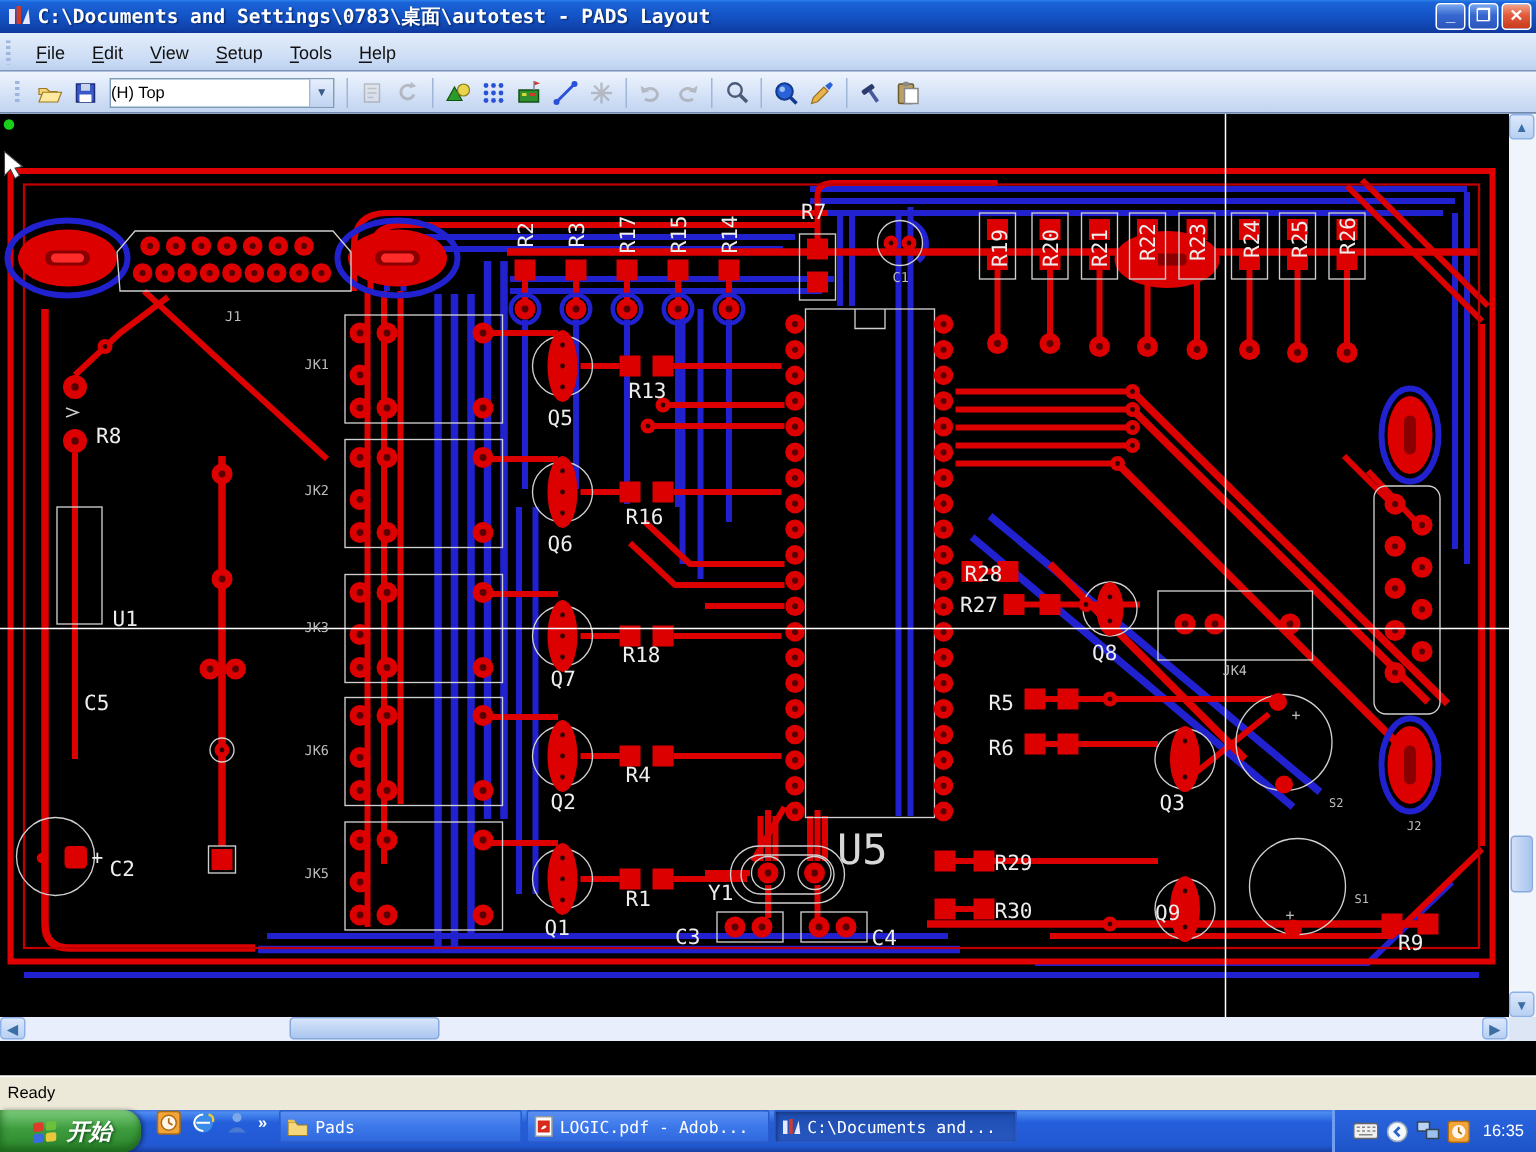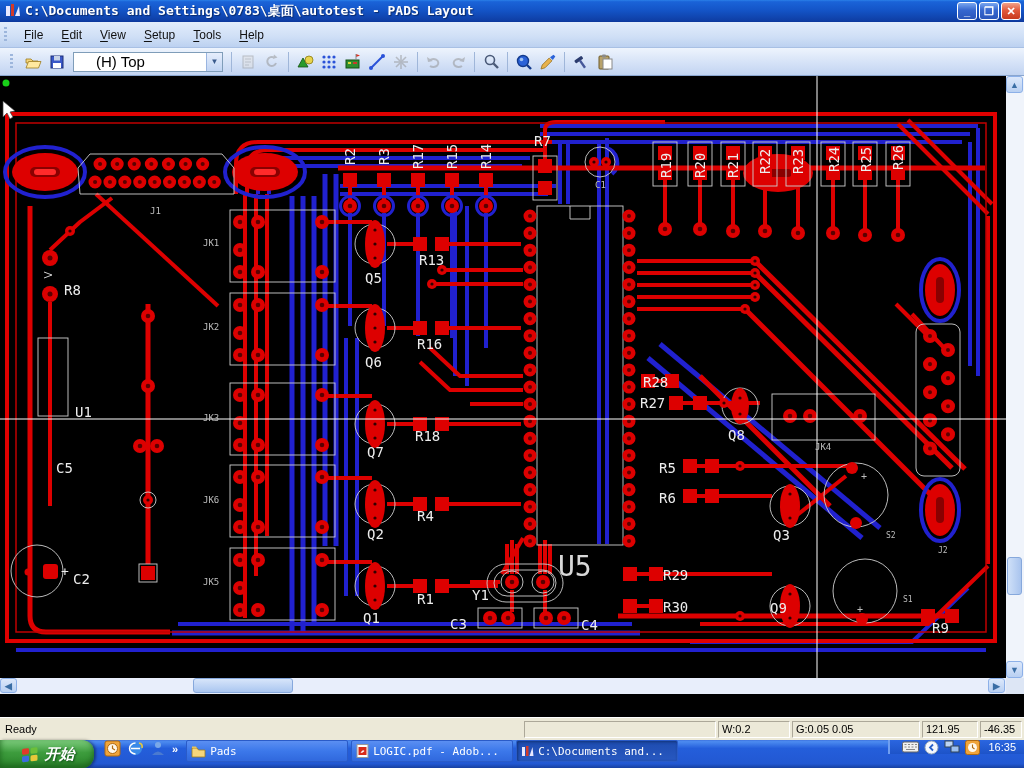--- a/index.html
+++ b/index.html
@@ -32,21 +32,21 @@
 
   
   .toolbar { position:absolute; left:0; top:48px; width:1024px; height:28px;
     background:linear-gradient(180deg,#eef4fd 0%,#d5e2f7 55%,#c2d4f1 100%);
     display:flex; align-items:center; padding-left:10px; border-bottom:1px solid #8aa6cf; }
   .tb-btn { width:22px; height:22px; display:flex; align-items:center; justify-content:center;
     border:1px solid transparent; border-radius:2px; margin:0 1px; }
   .tb-sep { width:1px; height:20px; background:#9fb6d9; margin:0 4px; }
   .combo { width:150px; height:20px; background:#fff; border:1px solid #7f9db9;
     display:flex; align-items:center; margin:0 4px; }
-  .combo .val { flex:1; font-size:15px; padding-left:22px; color:#000; }
+  .combo .val { flex:1; font-size:11px; padding-left:0; color:#000; }
   .combo .arrow { width:16px; height:18px; margin:0;
     background:linear-gradient(180deg,#e6eefc,#c0d4f3); border-left:1px solid #9ab5e0;
     display:flex; align-items:center; justify-content:center; font-size:8px; color:#3a5a8c; }
 
   
   .canvas { position:absolute; left:0; top:76px; width:1006px; height:602px; background:#000; }
   .canvas svg { display:block; }
   text.lbl { fill:#ededed; font-family:"DejaVu Sans Mono",monospace; }
   text.dim { fill:#bdbdbd; }
   text.big { fill:#d8d8d8; }
@@ -86,21 +86,21 @@
     display:flex; align-items:center; justify-content:center; gap:5px;
     color:#fff; font-weight:bold; font-style:italic; font-size:15px;
     text-shadow:1px 1px 2px #14521a; }
   .qlaunch { display:flex; align-items:center; gap:6px; padding:0 8px 0 10px; }
   .qchev { color:#fff; font-size:11px; font-weight:bold; }
   .taskbtn { width:162px; height:22px; margin-right:3px; border-radius:2px;
     background:linear-gradient(180deg,#5b8ff2,#3c78ea 50%,#3068dd);
     border:1px solid #2a5bc8; display:flex; align-items:center; gap:4px; padding:0 4px;
     color:#fff; font-size:11px; font-family:"DejaVu Sans Mono",monospace; white-space:nowrap; overflow:hidden; }
   .taskbtn.active { background:linear-gradient(180deg,#1e4cb0,#2858c0); box-shadow:inset 1px 1px 3px #123377; }
-  .tray { margin-left:auto; height:14px; display:flex; align-items:center; gap:5px;
+  .tray { margin-left:auto; height:28px; display:flex; align-items:center; gap:5px;
     padding:0 8px 0 12px; background:linear-gradient(180deg,#2b66e0 0%,#1d53c8 100%);
     border-left:2px solid #6f9ef0; }
   .traytime { color:#fff; font-size:11px; padding-left:3px; }
 </style>
 </head>
 <body>
 
 <div id="window">
 
   <div class="titlebar">
@@ -762,27 +762,20 @@
   <div class="hscroll">
     <div class="sb-btn" style="left:0;top:0;width:17px;height:15px">◀</div>
     <div class="sb-thumb hthumb" style="left:193px;top:0;width:100px;height:15px"></div>
     <div class="sb-btn" style="left:988px;top:0;width:17px;height:15px">▶</div>
   </div>
   <div class="sb-corner"></div>
 
 
   <div class="statusbar">
     <span class="st-msg">Ready</span>
-    <span id="status-fields" style="display:flex">
-        <span class="st-field" style="width: 192px;"></span>
-        <span class="st-field" style="width: 72px;">W:0.2</span>
-        <span class="st-field" style="width: 128px;">G:0.05 0.05</span>
-        <span class="st-field" style="width: 56px;">121.95</span>
-        <span class="st-field" style="width: 42px;">-46.35</span>
-      </span>
   </div>
 
   <div class="taskbar">
     <div class="startbtn">
       <svg width="20" height="18" viewBox="0 0 20 18">
         <g transform="skewY(-6)">
           <rect x="2" y="4" width="7" height="6" rx="1.5" fill="#e03a2a"></rect>
           <rect x="10.5" y="4" width="7" height="6" rx="1.5" fill="#6cbf3a"></rect>
           <rect x="2" y="11.5" width="7" height="6" rx="1.5" fill="#3a6ce0"></rect>
           <rect x="10.5" y="11.5" width="7" height="6" rx="1.5" fill="#e8c83a"></rect>

